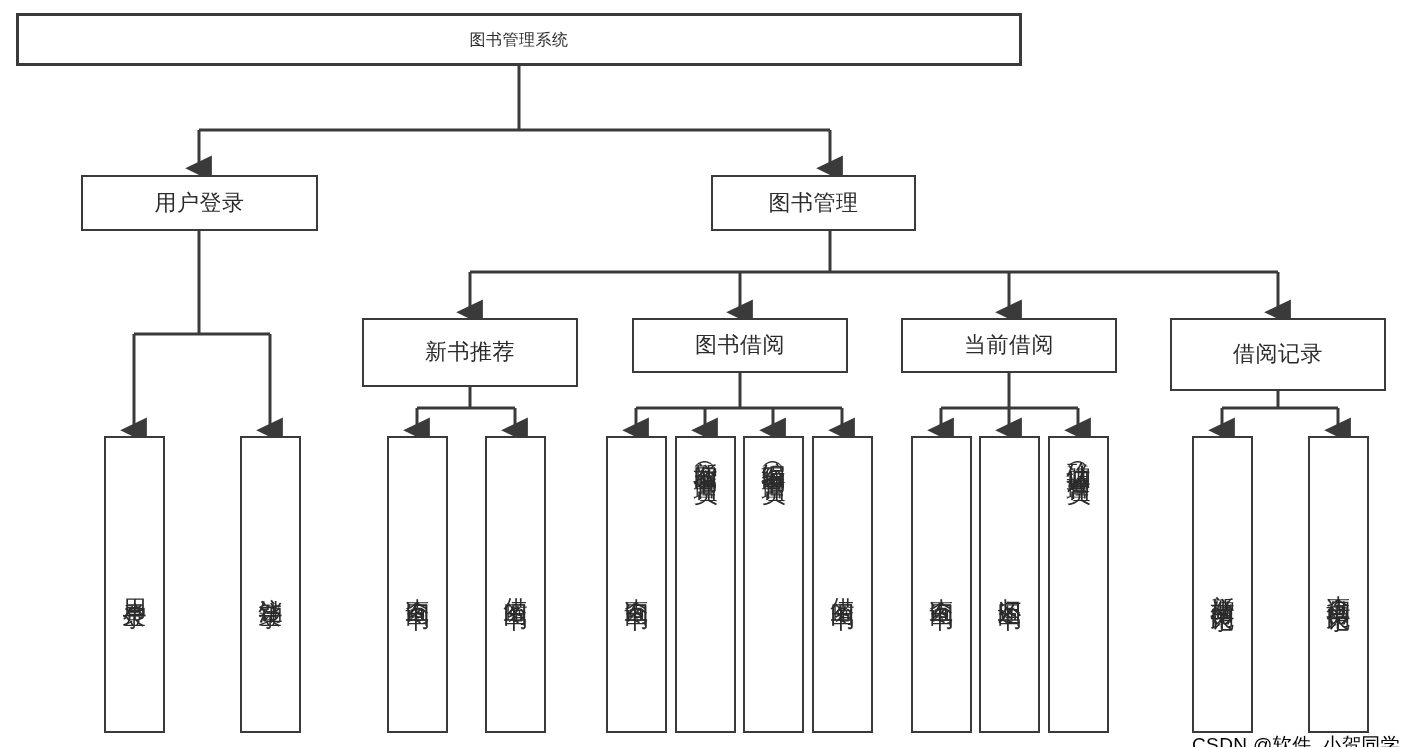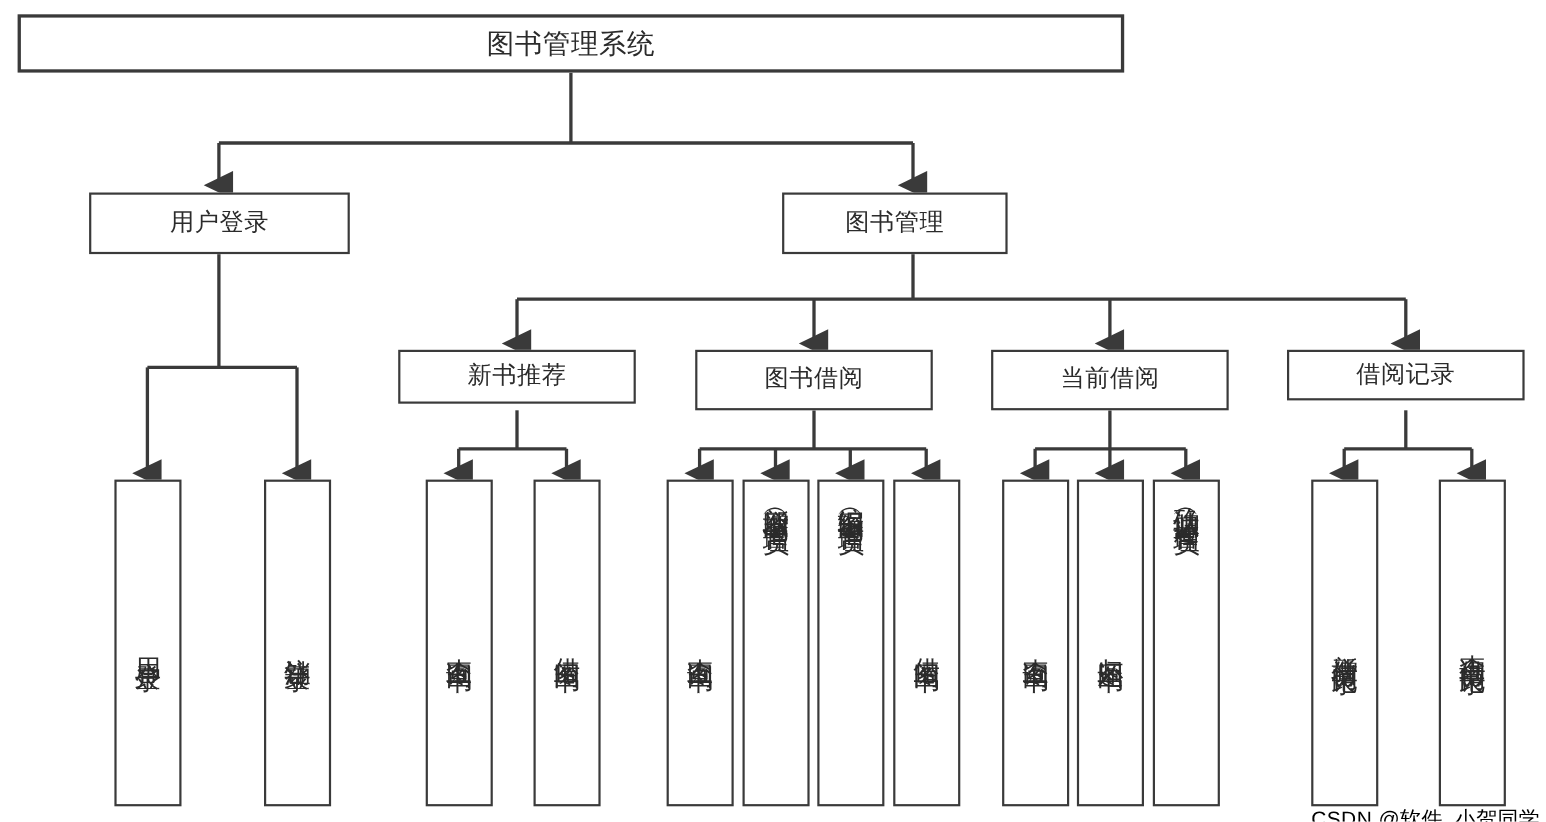--- a/index.html
+++ b/index.html
@@ -44,21 +44,21 @@
     display: block;
     text-align: center;
     line-height: 1.12;
     letter-spacing: 0.5px;
     white-space: nowrap;
   }
   .node.horizontal .node-label {
     font-size: 22px;
   }
   .node.root .node-label {
-    font-size: 25px;
+    font-size: 16px;
   }
   .node.vertical {
     align-items: flex-start;
     justify-content: center;
     padding-top: 4px;
   }
   .node.vertical .node-label {
     writing-mode: vertical-rl;
     text-orientation: upright;
     font-size: 24px;
@@ -142,33 +142,33 @@
   </div>
 
   <div class="node horizontal" style="left:81px; top:175px; width:237px; height:56px;">
     <span class="node-label">用户登录</span>
   </div>
 
   <div class="node horizontal" style="left:711px; top:175px; width:205px; height:56px;">
     <span class="node-label">图书管理</span>
   </div>
 
-  <div class="node horizontal" style="left:362px; top:318px; width:216px; height:49px;">
+  <div class="node horizontal" style="left:362px; top:318px; width:216px; height:69px;">
     <span class="node-label">新书推荐</span>
   </div>
 
   <div class="node horizontal" style="left:632px; top:318px; width:216px; height:55px;justify-content:center;">
     <span class="node-label">图书借阅</span>
   </div>
 
   <div class="node horizontal" style="left:901px; top:318px; width:216px; height:55px;">
     <span class="node-label">当前借阅</span>
   </div>
 
-  <div class="node horizontal" style="left:1170px; top:318px; width:216px; height:46px;">
+  <div class="node horizontal" style="left:1170px; top:318px; width:216px; height:73px;">
     <span class="node-label">借阅记录</span>
   </div>
 
   <div class="node vertical v-center" style="left:104px; top:436px; width:61px; height:297px;">
     <span class="node-label">用户登录</span>
   </div>
 
   <div class="node vertical v-center" style="left:240px; top:436px; width:61px; height:297px;">
     <span class="node-label">注销登录</span>
   </div>

